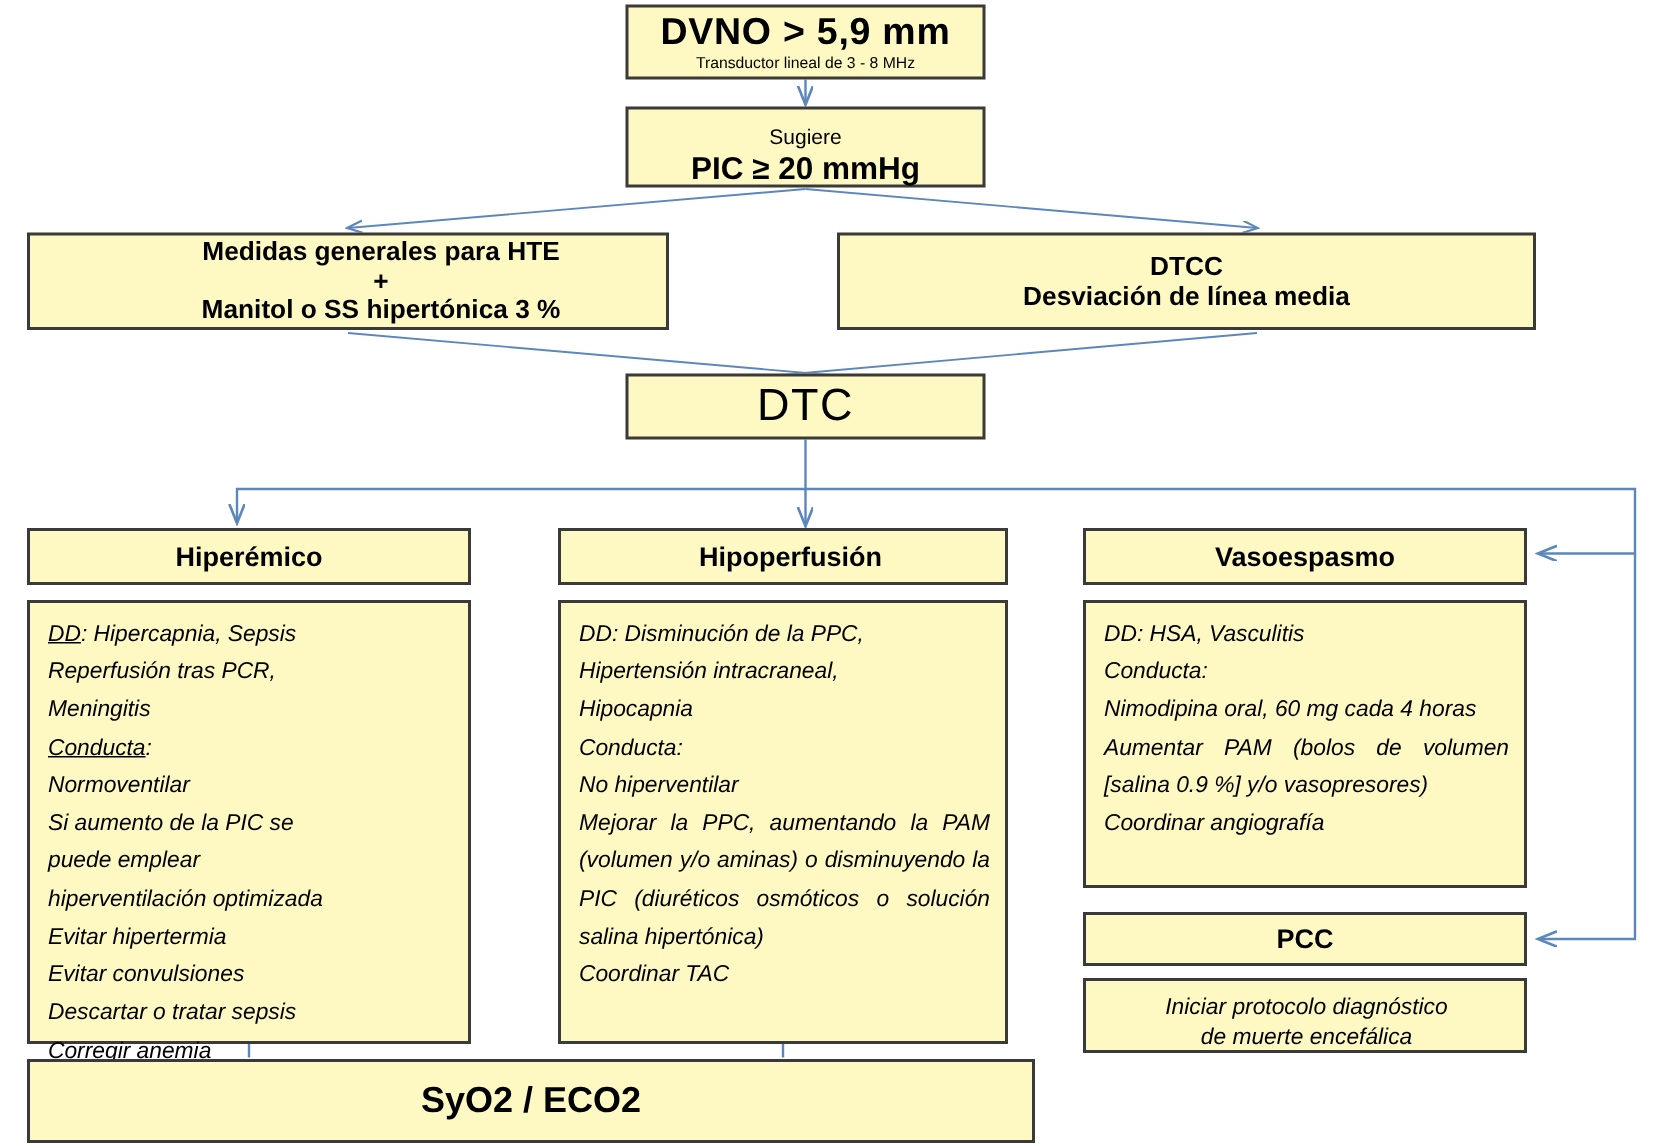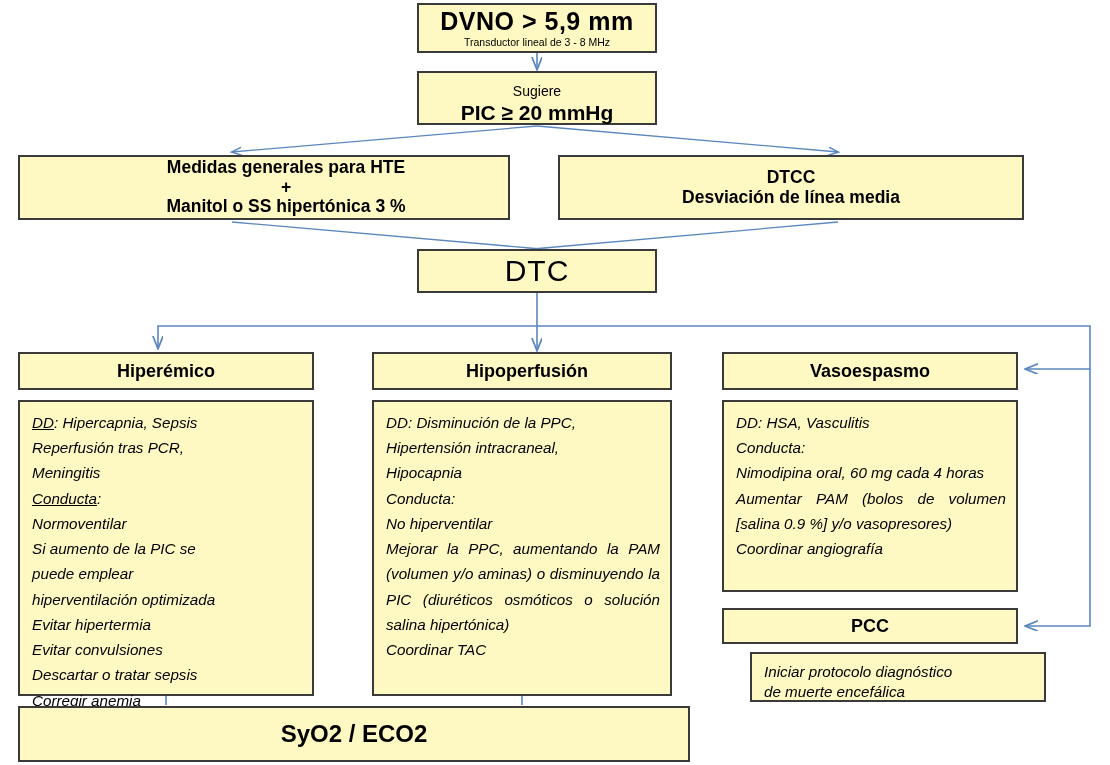--- a/index.html
+++ b/index.html
@@ -43,21 +43,21 @@
 
   
   #box-dvno{left:417px;top:3px;width:240px;height:50px;}
   #box-dvno .ttl{font-size:25px;letter-spacing:.5px;}
   #box-dvno .sub{font-size:10.5px;margin-top:2px;}
 
   #box-pic{left:417px;top:71px;width:240px;height:54px;}
   #box-pic .sub{font-size:14px;}
   #box-pic .ttl{font-size:21px;margin-top:1px;}
 
-  #box-medidas{left:18px;top:155px;width:492px;height:65px;padding-left:44px;}
+  #box-medidas{left:18px;top:155px;width:428px;height:65px;padding-left:44px;}
   #box-medidas .ttl{font-size:17.5px;}
 
   #box-dtcc{left:558px;top:155px;width:466px;height:65px;}
   #box-dtcc .ttl{font-size:17.5px;}
 
   #box-dtc{left:417px;top:249px;width:240px;height:44px;}
   #box-dtc .ttl{font-size:30px;font-weight:normal;letter-spacing:1px;}
 
   
   .colhead{height:38px;}
@@ -82,21 +82,21 @@
   .body-box p.nojust{text-align:left;}
   .u{text-decoration:underline;}
 
   #body-hip{left:18px;top:400px;width:296px;height:296px;}
   #body-hipo{left:372px;top:400px;width:300px;height:296px;}
   #body-vaso{left:722px;top:400px;width:296px;height:192px;}
 
   #head-pcc{left:722px;top:608px;width:296px;height:36px;}
   #head-pcc .ttl{font-size:18px;}
 
-  #body-pcc{left:750px;top:652px;width:296px;height:50px;}
+  #body-pcc{left:722px;top:652px;width:296px;height:50px;align-items:center;}
   #body-pcc p{line-height:1.32;}
 
   #box-syo2{left:18px;top:706px;width:672px;height:56px;}
   #box-syo2 .ttl{font-size:24px;}
   #box-syo2 .sub{font-size:15.5px;margin-top:1px;}
 </style>
 </head>
 <body>
 
 <div id="stage">

